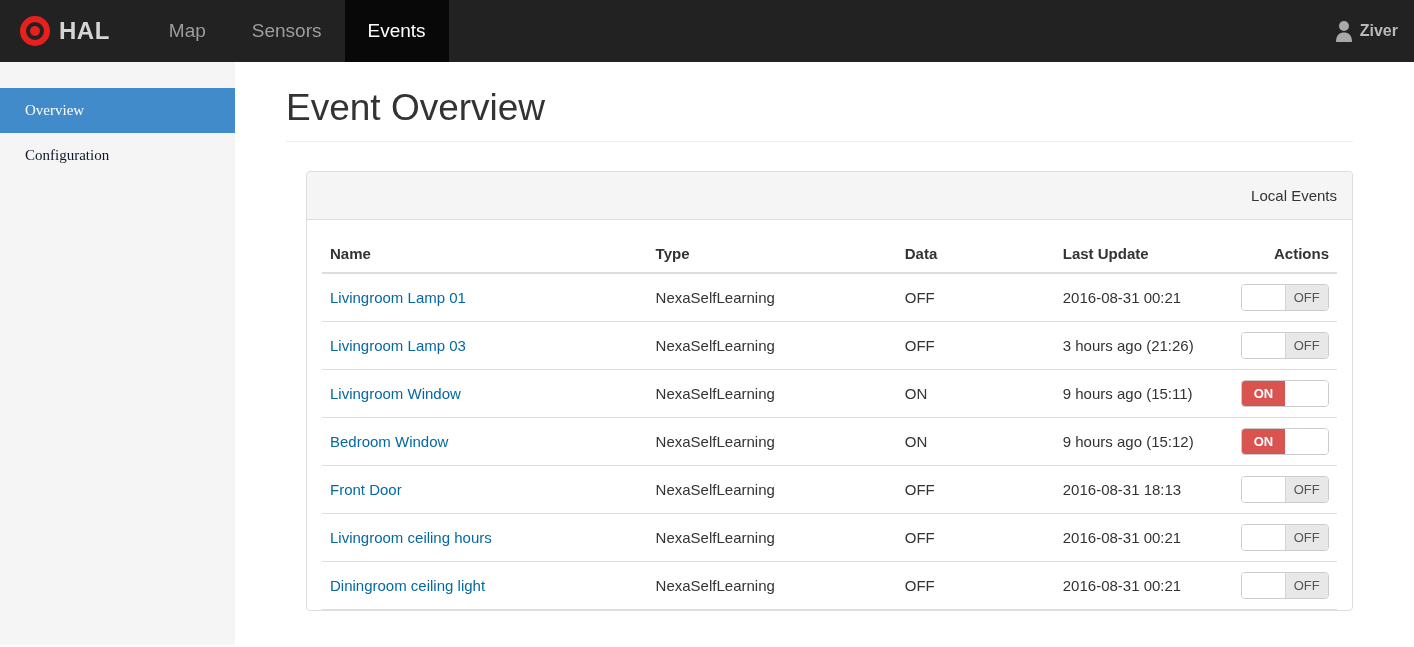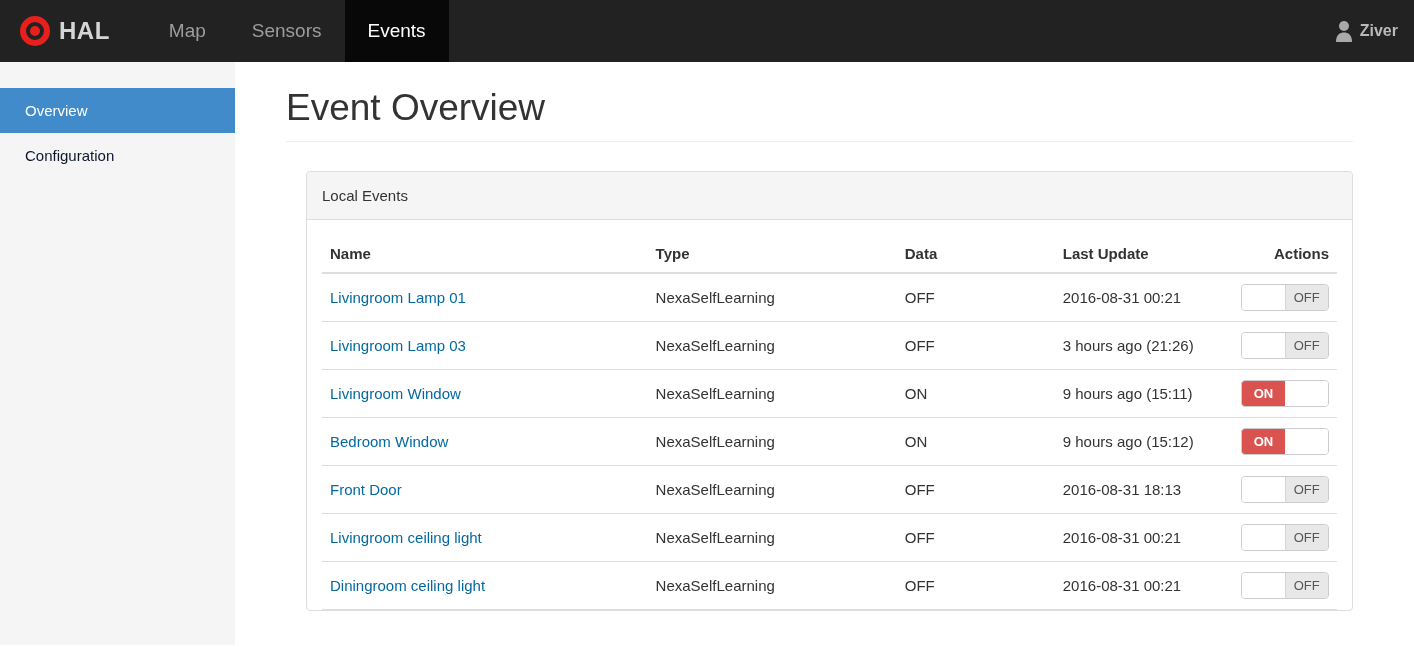--- a/index.html
+++ b/index.html
@@ -37,40 +37,41 @@
   .nav-right { margin-left: auto; display: flex; align-items: center; padding-right: 16px; }
   .user-box { display: flex; align-items: center; cursor: pointer; }
   .user-icon { width: 20px; height: 22px; margin-right: 6px; }
   .user-name { font-size: 16px; font-weight: bold; color: #b9b9b9; }
 
   
   .page { display: flex; height: 583px; }
   .sidebar {
     width: 235px; min-width: 235px; background: #f5f5f5; padding-top: 26px;
     height: 100%;
+    font-family: Liberation Serif, serif;
   }
   .side-item {
     padding: 14px 25px; font-size: 15px; color: #0f172a; cursor: pointer;
   }
   .side-item.active { background: #428bca; color: #ffffff; }
 
   .content { flex: 1; padding: 26px 61px 0 51px; overflow: hidden; }
   .page-header {
     padding-bottom: 12px; border-bottom: 1px solid #eeeeee; margin-bottom: 29px;
   }
   .page-header h1 { font-size: 37px; font-weight: normal; color: #333; line-height: 1.1; }
 
   
   .panel {
     margin-left: 20px; border: 1px solid #ddd; border-radius: 4px;
     background: #fff;
   }
   .panel-heading {
     background: #f5f5f5; border-bottom: 1px solid #ddd;
-    border-radius: 4px 4px 0 0; padding: 15px; font-size: 15px; color: #333;
+    border-radius: 4px 4px 0 0; padding: 15px; font-size: 15px; color: #333; text-align: right;
   }
   .panel-body { padding: 15px 15px 0 15px; }
 
   table { width: 100%; border-collapse: collapse; }
   th {
     text-align: left; font-size: 15px; font-weight: bold; color: #333;
     padding: 10px 8px; border-bottom: 2px solid #ddd;
   }
   td {
     font-size: 15px; color: #333; padding: 10px 8px;
@@ -213,21 +214,21 @@
     <td class="cell-actions">
       <span class="switch off">
 
         <span class="sw-handle"></span>
         <span class="sw-off">OFF</span>
       </span>
     </td>
   </tr>
 
   <tr>
-    <td><a>Livingroom ceiling light</a></td>
+    <td><a>Livingroom ceiling hours</a></td>
     <td>NexaSelfLearning</td>
     <td>OFF</td>
     <td>2016-08-31 00:21</td>
     <td class="cell-actions">
       <span class="switch off">
 
         <span class="sw-handle"></span>
         <span class="sw-off">OFF</span>
       </span>
     </td>

